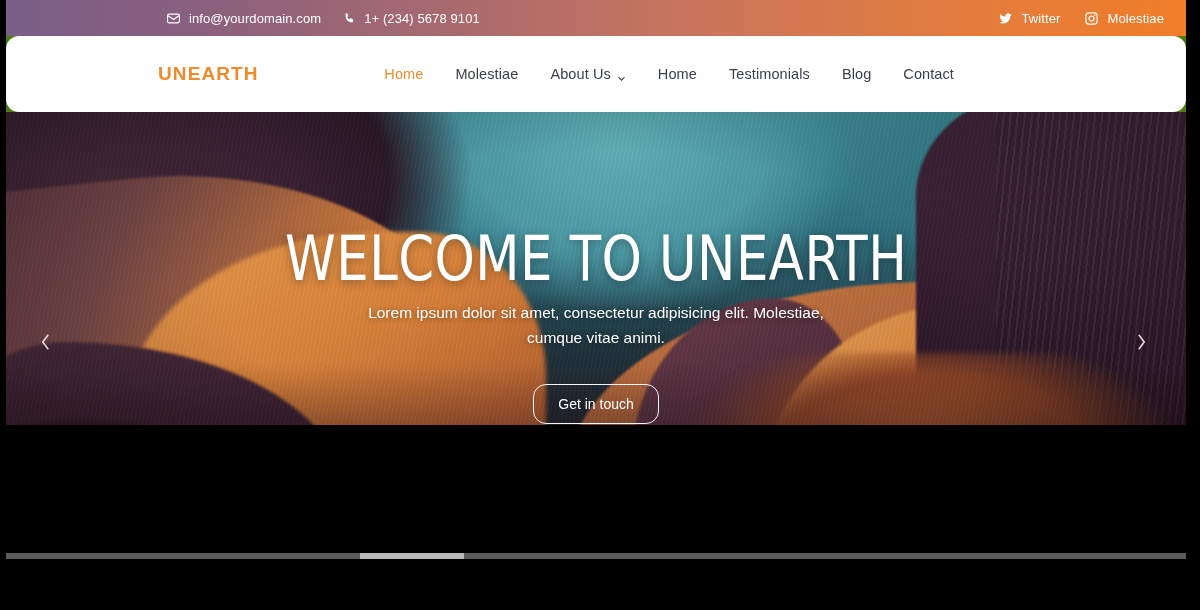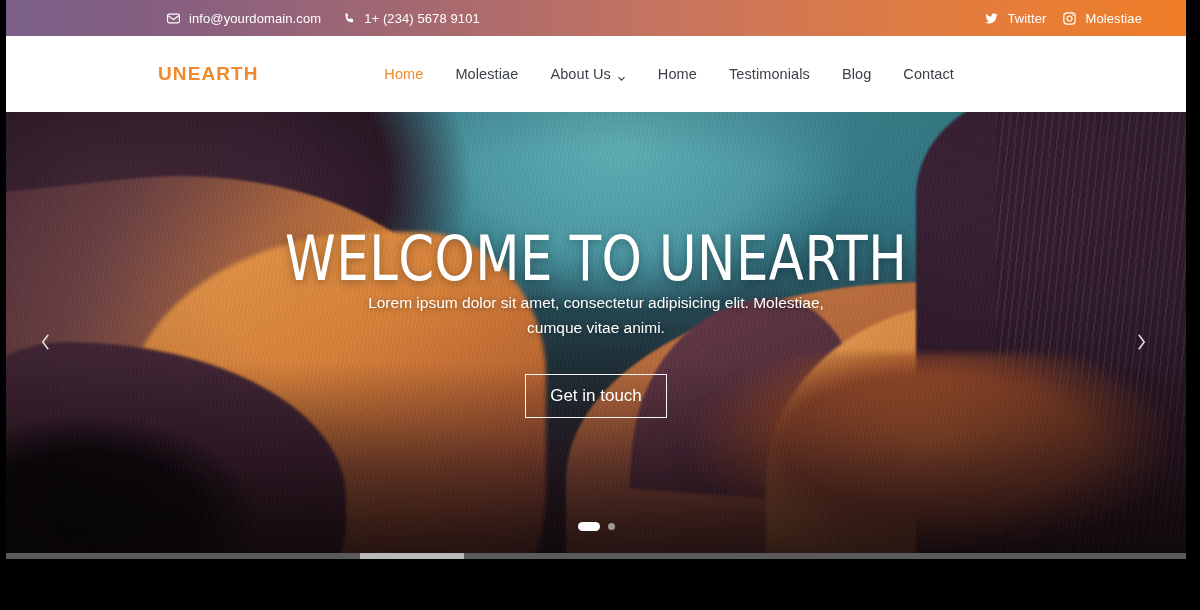--- a/index.html
+++ b/index.html
@@ -10,41 +10,41 @@
     -webkit-font-smoothing:antialiased;
   }
 
   
   #screen { position:relative; width:1200px; height:610px; background:#000; }
   #topstrip { position:absolute; left:0; top:0; width:1200px; height:5px; background:#6e6e6e; }
   #leftborder { position:absolute; left:0; top:0; width:6px; height:558px; background:#000; z-index:40; }
   #rightborder { position:absolute; right:0; top:0; width:14px; height:558px; background:#000; z-index:40; }
 
   #viewport {
-    position:absolute; left:6px; top:0; width:1180px; height:553px;
+    position:absolute; left:6px; top:0; width:1180px; height:425px;
     overflow:hidden; background:#4d7c0f;
   }
 
   
   .topbar {
     position:relative; height:36px; width:100%;
     background:linear-gradient(90deg,#7a5f87 0%, #875f80 14%, #a96a6e 38%, #c9755d 58%, #e07c41 78%, #f07d28 100%);
     display:flex; align-items:center; color:#fff;
     font-size:13px; padding:0 22px 0 0;
   }
   .topbar-left { display:flex; align-items:center; gap:22px; margin-left:160px; }
-  .topbar-right { display:flex; align-items:center; gap:16px; margin-left:auto; margin-right:22px; }
+  .topbar-right { display:flex; align-items:center; gap:24px; margin-left:auto; }
   .tb-item { display:flex; align-items:center; gap:8px; color:#fff; white-space:nowrap; letter-spacing:.1px; }
   .tb-item svg { display:block; }
   .tb-text { font-size:13px; }
 
   
   .header {
     height:76px; background:#fff; display:flex; align-items:center;
-    padding:0 26px 0 152px; position:relative; z-index:20;
+    padding:0 26px 0 152px; position:relative; z-index:20;border-radius:13px;
   }
   .logo {
     color:#f08a2a; font-size:19px; font-weight:bold; letter-spacing:1.1px;
   }
   .nav { display:flex; align-items:center; gap:0; margin-left:auto; margin-right:190px; }
   .nav-item {
     font-size:14.5px; color:#3a3f47; padding:0 16px; white-space:nowrap;
     display:flex; align-items:center; gap:6px; cursor:pointer; letter-spacing:.1px;justify-content:center;
   }
   .nav-item.active { color:#f08a2a; }
@@ -146,26 +146,26 @@
     align-items:center; justify-content:flex-start; padding-top:116px;
     text-align:center; z-index:10;
   }
   .hero-title {
     font-family:"Liberation Sans Narrow","DejaVu Sans Condensed","Liberation Sans", sans-serif;
     font-size:62px; line-height:1; color:#fff; font-weight:400;
     letter-spacing:.5px; transform:scaleX(.92); transform-origin:center;
     text-shadow:0 2px 10px rgba(0,0,0,.35);
   }
   .hero-sub {
-    margin-top:0; width:510px; color:#fff; font-size:15.5px; line-height:1.62;
+    margin-top:10px; width:510px; color:#fff; font-size:15.5px; line-height:1.62;
     text-shadow:0 1px 6px rgba(0,0,0,.45);
   }
   .hero-btn {
     margin-top:34px; background:transparent; border:1px solid rgba(255,255,255,.95);
-    color:#fff; font-size:17px; padding:11px 24px; border-radius:0;
+    color:#fff; font-size:14px; padding:11px 24px; border-radius:13px;
     cursor:pointer; font-family:inherit;
   }
 
   
   .arrow {
     position:absolute; top:215px; width:34px; height:34px; z-index:15;
     display:flex; align-items:center; justify-content:center; cursor:pointer;
     color:rgba(255,255,255,.85);
   }
   .arrow.left { left:22px; }

